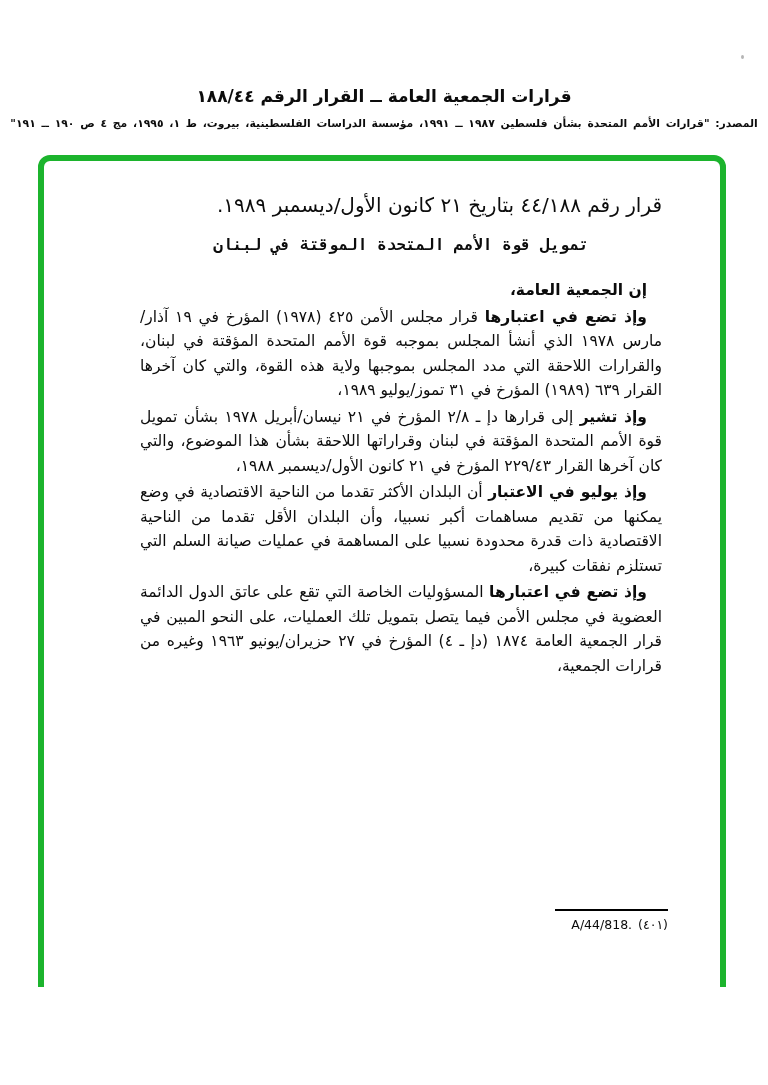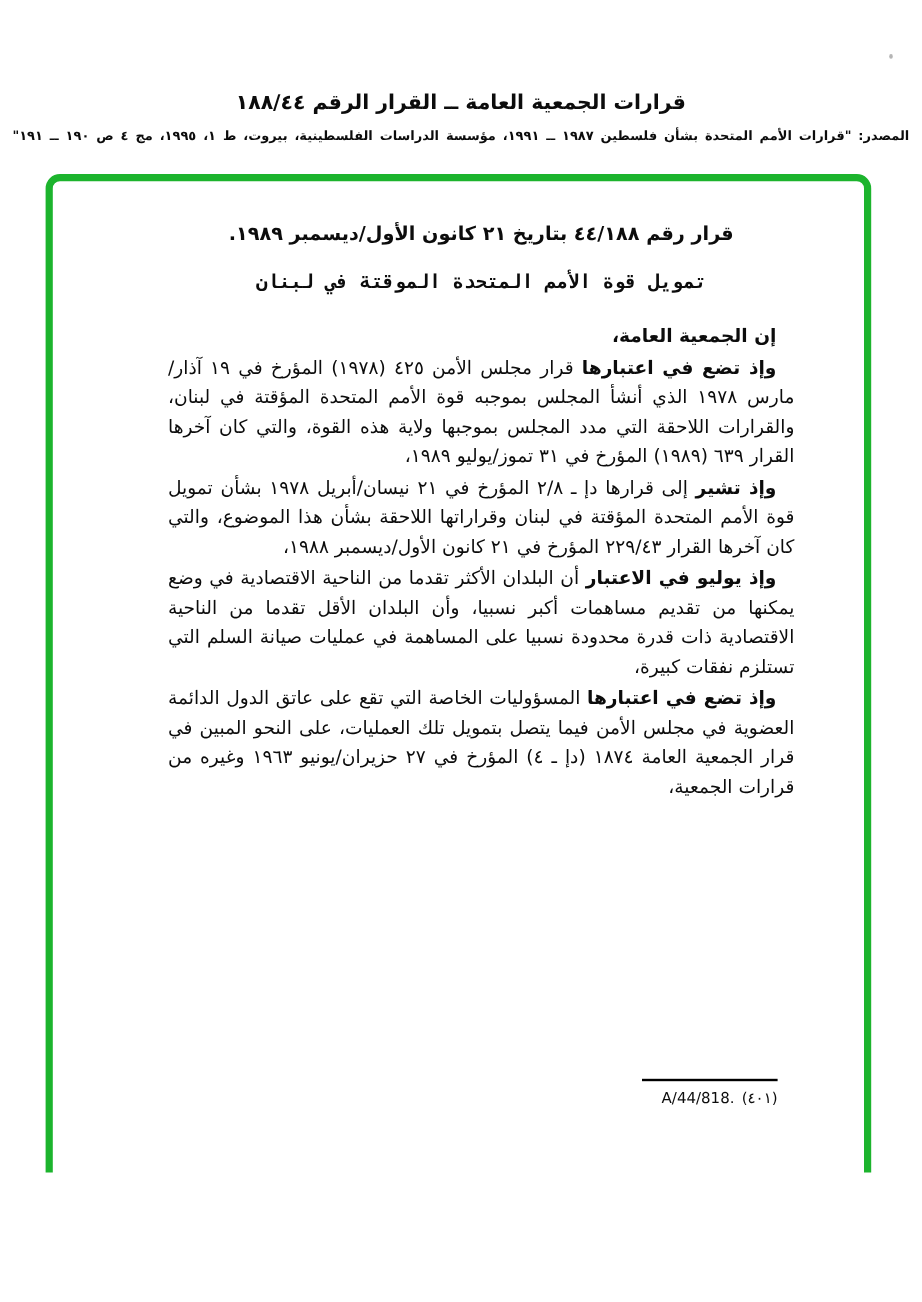--- a/index.html
+++ b/index.html
@@ -2,21 +2,21 @@
 <html lang="ar" dir="rtl"><head>
 <meta charset="utf-8">
 <style>
   html,body{margin:0;padding:0;background:#ffffff;}
   body{
     width:768px;height:1085px;
     font-family:"DejaVu Sans", sans-serif;
     color:#0c0c0c;
     direction:rtl;
   }
-  .page{position:relative;width:768px;height:977px;overflow:hidden;background:#fff;}
+  .page{position:relative;width:768px;height:977px;overflow:hidden;background:#fff;margin-top:10px;}
 
   .speck{position:absolute;top:45px;left:741px;width:3px;height:4px;background:#b5b5b5;border-radius:50%;}
 
   .header-title{
     position:absolute;top:76px;left:0;width:768px;
     text-align:center;font-size:17px;font-weight:700;letter-spacing:.2px;
   }
   .source-line{
     position:absolute;top:107px;left:0;width:768px;
     text-align:center;font-size:10.8px;font-weight:700;word-spacing:2px;
@@ -24,33 +24,33 @@
   }
 
   .green-box{
     position:absolute;left:38px;top:145px;width:688px;height:867px;
     box-sizing:border-box;
     border:6px solid #1cb42d;
     border-radius:12px;
     padding:32px 58px 0 96px;
   }
 
-  .doc-title{margin:0;text-align:center;font-size:16px;font-weight:700;line-height:24px;}
+  .doc-title{margin:0;text-align:right;font-size:20px;font-weight:400;line-height:24px;}
   .doc-subtitle{margin:17px 0 0;text-align:center;font-size:16px;font-weight:700;line-height:24px;font-family:Liberation Mono, monospace;}
   .doc-opening{margin:20px 0 0;font-size:15.5px;font-weight:700;line-height:24.5px;text-indent:15px;}
 
   .body-para{
     margin:2px 0 0;
     font-size:15.5px;line-height:24.5px;
     text-align:justify;text-indent:15px;
   }
   .body-para b{font-weight:700;}
   .body-para sup{font-size:9px;line-height:0;}
 
-  .fn-area{position:absolute;top:748px;right:72px;left:96px;}
+  .fn-area{position:absolute;top:748px;right:52px;left:96px;}
   .fn-rule{width:113px;height:0;border-top:2px solid #000;margin:0 0 4px 0;}
   .fn-line{font-size:12.5px;line-height:19px;text-align:right;white-space:nowrap;}
   .fn-marker{margin-left:6px;}
   .fn-ref{direction:ltr;unicode-bidi:isolate;}
 
   .page-number{
     position:absolute;top:1036px;left:0;width:752px;
     text-align:center;font-size:14px;font-weight:700;
   }
 </style>

